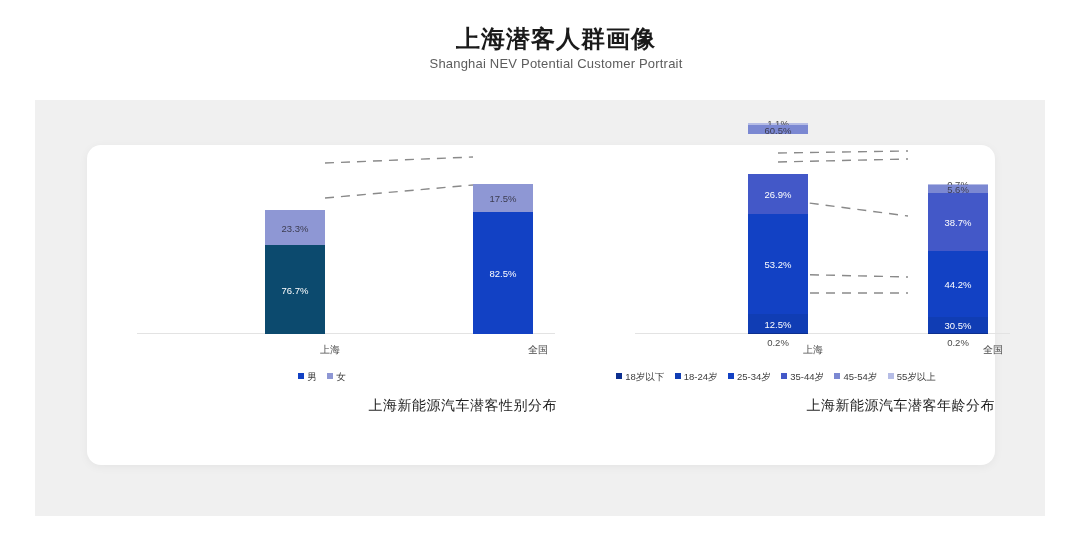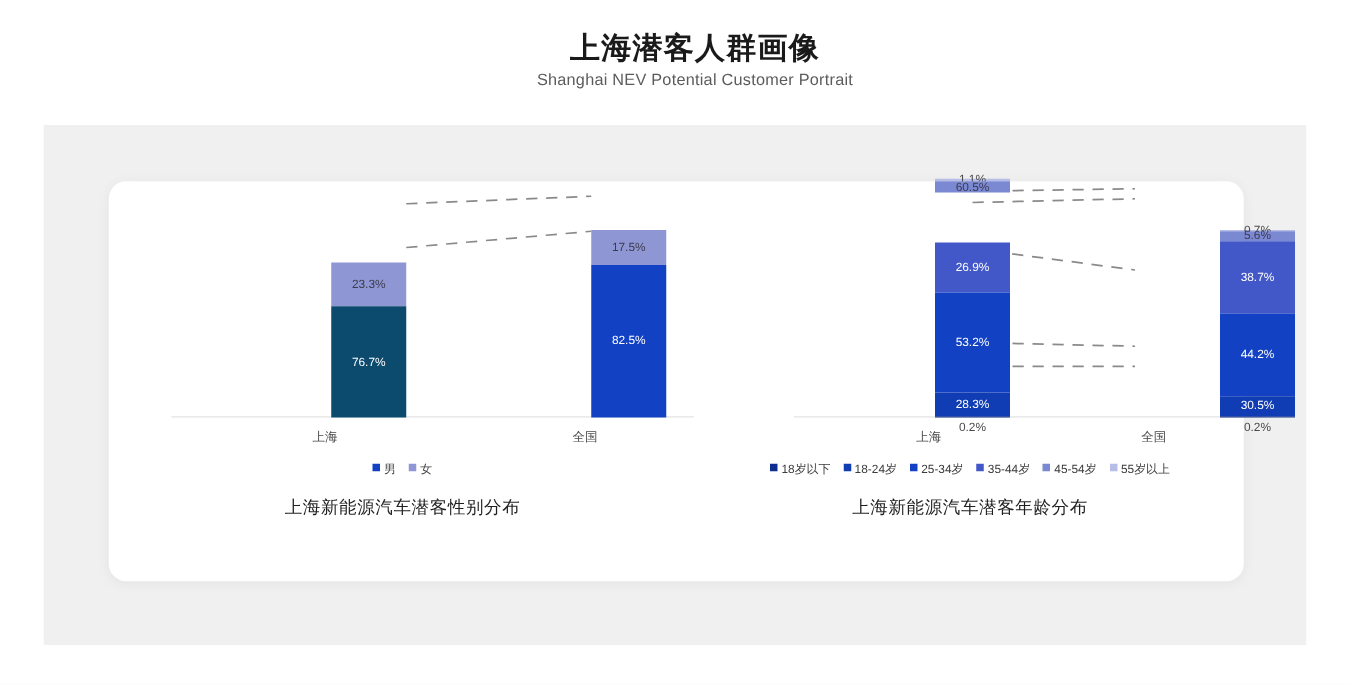--- a/index.html
+++ b/index.html
@@ -126,21 +126,21 @@
   .seg.tiny > .seg-label {
     color: #4a4a4a;
     font-size: 9.5px;
   }
   .seg.tiny.above > .seg-label { top: -5px; transform: none; }
   .seg.tiny.below > .seg-label { top: 4px;  transform: none; }
 
   .cat-label {
     position: absolute;
     width: 90px;
-    text-align: left;
+    text-align: right;
     font-size: 10px;
     color: #4a4a4a;
     top: 198px;
   }
 
   
   .connector {
     position: absolute;
     left: 0; top: 0;
     width: 100%;
@@ -174,21 +174,21 @@
     position: relative;
     top: -1px;
   }
 
   
   .caption {
     position: absolute;
     top: 252px;
     left: 0;
     width: 100%;
-    text-align: center;
+    text-align: right;
     font-size: 14px;
     color: #1f1f1f;
     letter-spacing: 0.5px;
   }
 </style>
 </head>
 <body>
 
 <div class="header">
   <div class="page-title">上海潜客人群画像</div>
@@ -257,32 +257,32 @@
           <div class="bar" style="left:191px;">
             <div class="seg tiny above lightest" style="height:2px;background:#b6bde6;">
               <span class="seg-label">1.1%</span>
             </div>
             <div class="seg light" style="height:9px;background:#7b88d2;">
               <span class="seg-label">60.5%</span>
             </div>
             <div class="seg" style="height:40px;background:#4358c8;margin-top:40px;">
               <span class="seg-label">26.9%</span>
             </div>
-            <div class="seg" style="height:80px;background:#1241c4;">
+            <div class="seg" style="height:100px;background:#1241c4;">
               <span class="seg-label">53.2%</span>
             </div>
             <div class="seg" style="height:19px;background:#103db4;">
-              <span class="seg-label">28.3%</span>
+              <span class="seg-label">12.5%</span>
             </div>
             <div class="seg tiny below" style="height:1px;background:#0c2f8f;">
               <span class="seg-label">0.2%</span>
             </div>
           </div>
 
-          <div class="bar" style="left:371px;margin-left:48px;">
+          <div class="bar" style="left:371px;">
             <div class="seg tiny above lightest" style="height:1px;background:#b6bde6;">
               <span class="seg-label">0.7%</span>
             </div>
             <div class="seg light" style="height:8px;background:#7b88d2;">
               <span class="seg-label">5.6%</span>
             </div>
             <div class="seg" style="height:58px;background:#4358c8;">
               <span class="seg-label">38.7%</span>
             </div>
             <div class="seg" style="height:66px;background:#1241c4;">

